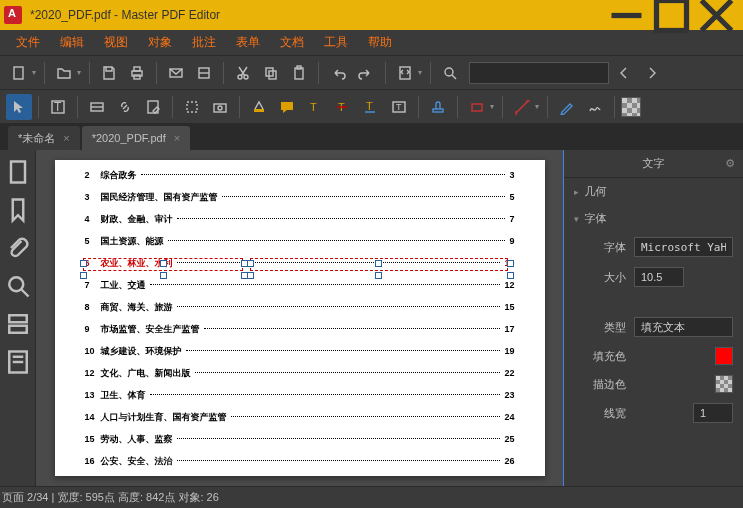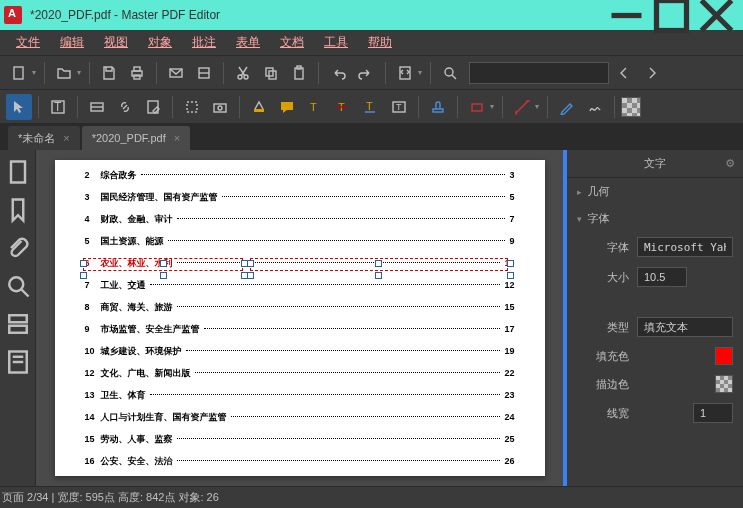--- a/index.html
+++ b/index.html
@@ -1,27 +1,27 @@
 <!DOCTYPE html>
 <html><head>
 <meta charset="utf-8">
 <style>
 * { margin: 0; padding: 0; box-sizing: border-box; font-family: "Microsoft YaHei", "Segoe UI", sans-serif; }
 body { background: #3a3a3a; color: #d0d0d0; font-size: 12px; overflow: hidden; width: 743px; height: 508px; }
 
 
-.titlebar { height: 30px; background: #5eead4; display: flex; align-items: center; padding: 0 4px; color: #333; }
+.titlebar { height: 30px; background: #eab308; display: flex; align-items: center; padding: 0 4px; color: #333; }
 .titlebar .app-icon { width: 18px; height: 18px; background: #c92029; margin-right: 8px; border-radius: 2px; position: relative; }
 .titlebar .app-icon::after { content: "A"; color: #fff; font-size: 11px; font-weight: bold; position: absolute; left: 4px; top: 1px; }
 .titlebar .title { flex: 1; font-size: 12px; }
 .titlebar .win-btn { width: 45px; height: 30px; display: flex; align-items: center; justify-content: center; color: #333; cursor: pointer; }
 
 
 .menubar { height: 26px; background: #3a3a3a; display: flex; align-items: center; padding: 0 6px; border-bottom: 1px solid #2a2a2a; }
-.menubar .menu-item { padding: 21px 10px; cursor: pointer; color: #fca5a5; text-decoration: underline; }
+.menubar .menu-item { padding: 21px 10px; cursor: pointer; color: #f97316; }
 
 
 .toolbar { height: 34px; background: #3a3a3a; display: flex; align-items: center; padding: 0 6px; border-bottom: 1px solid #2a2a2a; gap: 2px; }
 .tool-btn { width: 26px; height: 26px; display: flex; align-items: center; justify-content: center; cursor: pointer; color: #c0c0c0; border-radius: 2px; position: relative; }
 .tool-btn.active { background: #2a6099; }
 .tool-btn svg { width: 16px; height: 16px; }
 .tool-sep { width: 1px; height: 22px; background: #555; margin: 0 4px; }
 .tool-dd { font-size: 8px; color: #888; margin-left: -2px; margin-right: 2px; }
 .search-box { background: #2a2a2a; border: 1px solid #555; height: 22px; width: 140px; padding: 0 6px; color: #d0d0d0; margin-left: 4px; }
 .checker { width: 20px; height: 20px; background: repeating-conic-gradient(#888 0 25%, #ccc 0 50%) 0 0/10px 10px; border: 1px solid #555; }
@@ -45,21 +45,21 @@
 .toc-line { display: flex; align-items: baseline; margin: 9px 0; font-family: "SimSun", serif; }
 .toc-num { width: 16px; font-weight: bold; font-size: 9px; }
 .toc-text { font-weight: bold; }
 .toc-dots { flex: 1; border-bottom: 1px dotted #000; margin: 0 4px; position: relative; top: -3px; }
 .toc-page { font-weight: bold; }
 .toc-line.selected { color: #c00; position: relative; }
 .sel-box { position: absolute; border: 1px dashed #c00; pointer-events: none; }
 .sel-handle { position: absolute; width: 7px; height: 7px; background: #fff; border: 1.5px solid #2a6099; }
 
 
-.right-panel { width: 180px; background: #3a3a3a; border-left: 4px solid #3b82f6; display: flex; flex-direction: column; font-size: 11px; }
+.right-panel { width: 180px; background: #3a3a3a; border-left: 1px solid #3b82f6; display: flex; flex-direction: column; font-size: 11px; }
 .panel-title { height: 28px; background: #3a3a3a; display: flex; align-items: center; justify-content: center; color: #c0c0c0; border-bottom: 1px solid #2a2a2a; position: relative; }
 .panel-title .opts { position: absolute; right: 8px; color: #888; }
 .panel-section { padding: 6px 10px; color: #c0c0c0; display: flex; align-items: center; gap: 6px; cursor: pointer; }
 .panel-section::before { content: "▾"; font-size: 9px; color: #888; }
 .panel-section.collapsed::before { content: "▸"; }
 .panel-row { display: flex; align-items: center; padding: 5px 10px 5px 24px; gap: 8px; }
 .panel-row .label { width: 38px; color: #c0c0c0; text-align: right; }
 .panel-input { background: #2a2a2a; border: 1px solid #555; color: #d0d0d0; height: 20px; padding: 0 6px; flex: 1; font-size: 11px; min-width: 0; }
 .color-swatch { width: 18px; height: 18px; border: 1px solid #555; }
 .panel-scroll { overflow-y: auto; flex: 1; }

